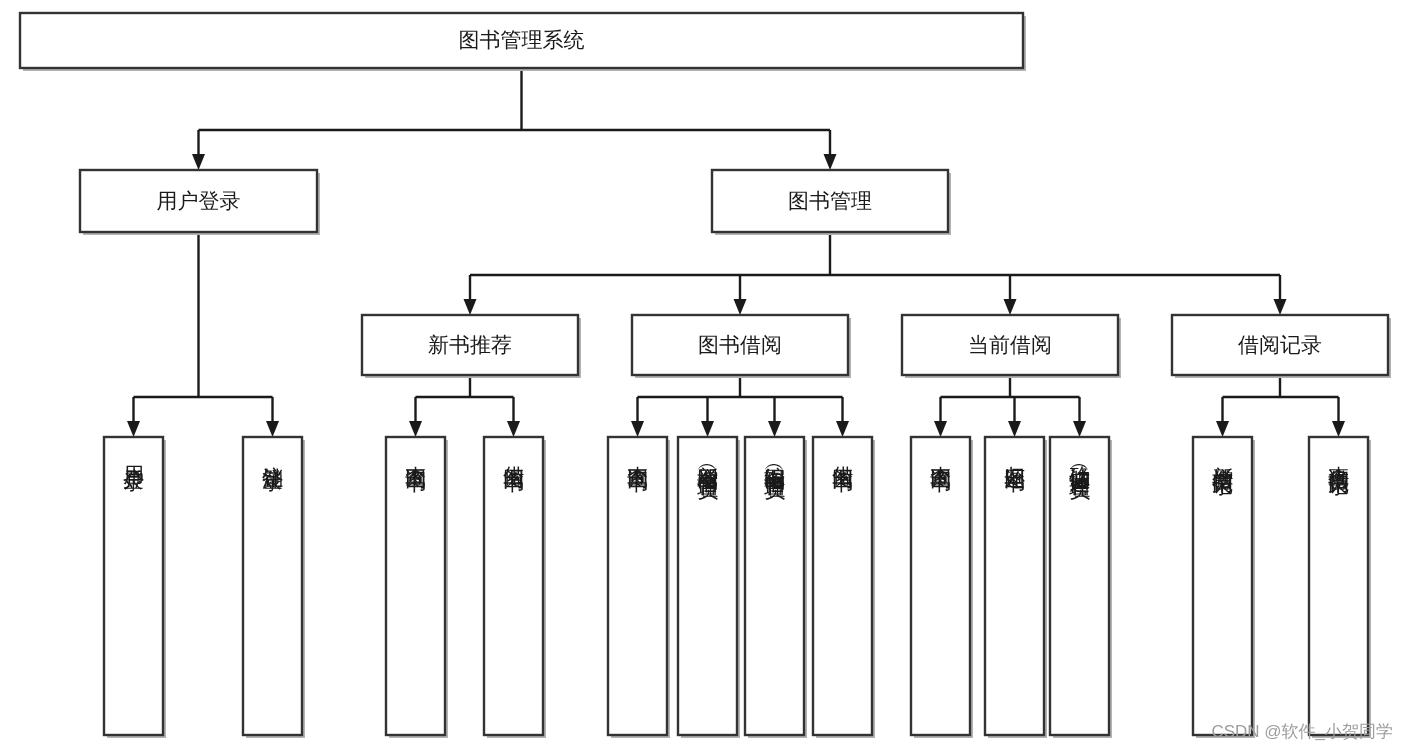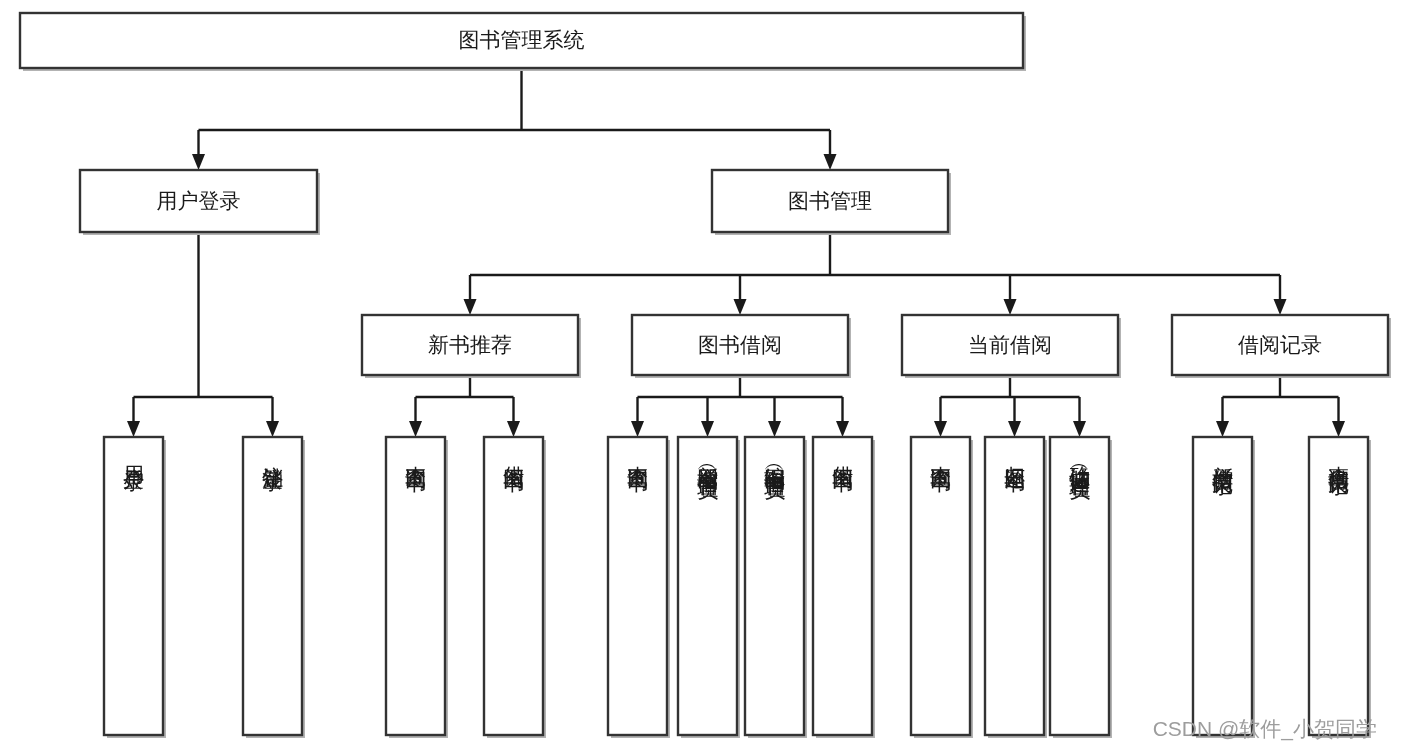--- a/index.html
+++ b/index.html
@@ -61,24 +61,24 @@
     letter-spacing: 2px;
     text-align: center;
     display: flex;
     align-items: center;
     justify-content: flex-start;
     white-space: nowrap;
     pointer-events: none;
   }
   .watermark {
     position: absolute;
-    right: 28px;
+    right: 12px;
     bottom: 4px;
     font-family: "Liberation Sans", "DejaVu Sans", sans-serif;
-    font-size: 21px;
+    font-size: 17px;
     color: #9d9d9d;
     white-space: nowrap;
   }
 </style>
 </head>
 <body>
 
 <div id="chart-root">
   <svg class="flow" viewBox="0 0 1405 747">
     <g id="edge-layer">

